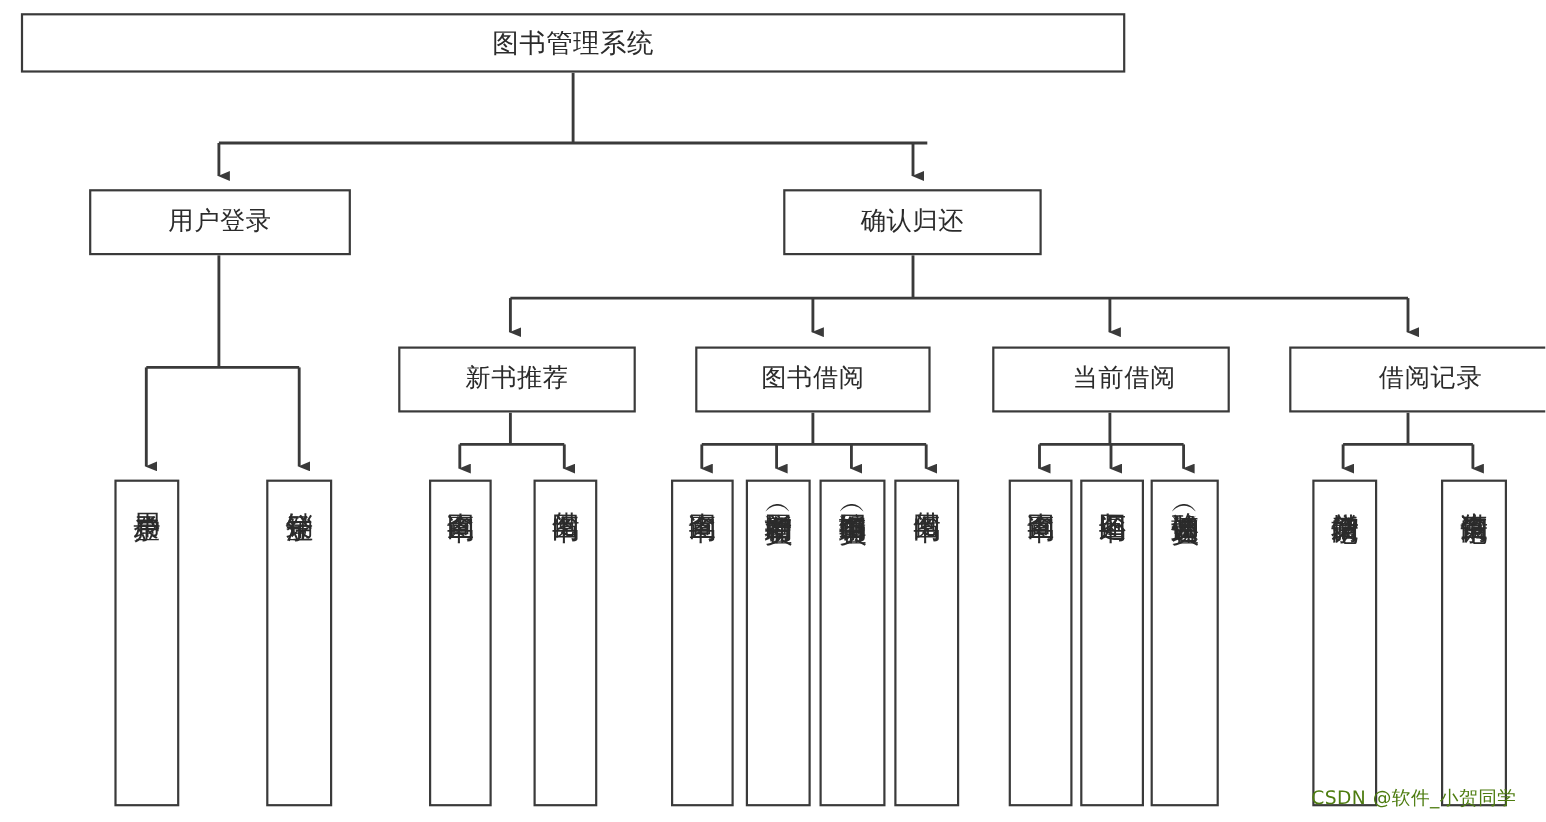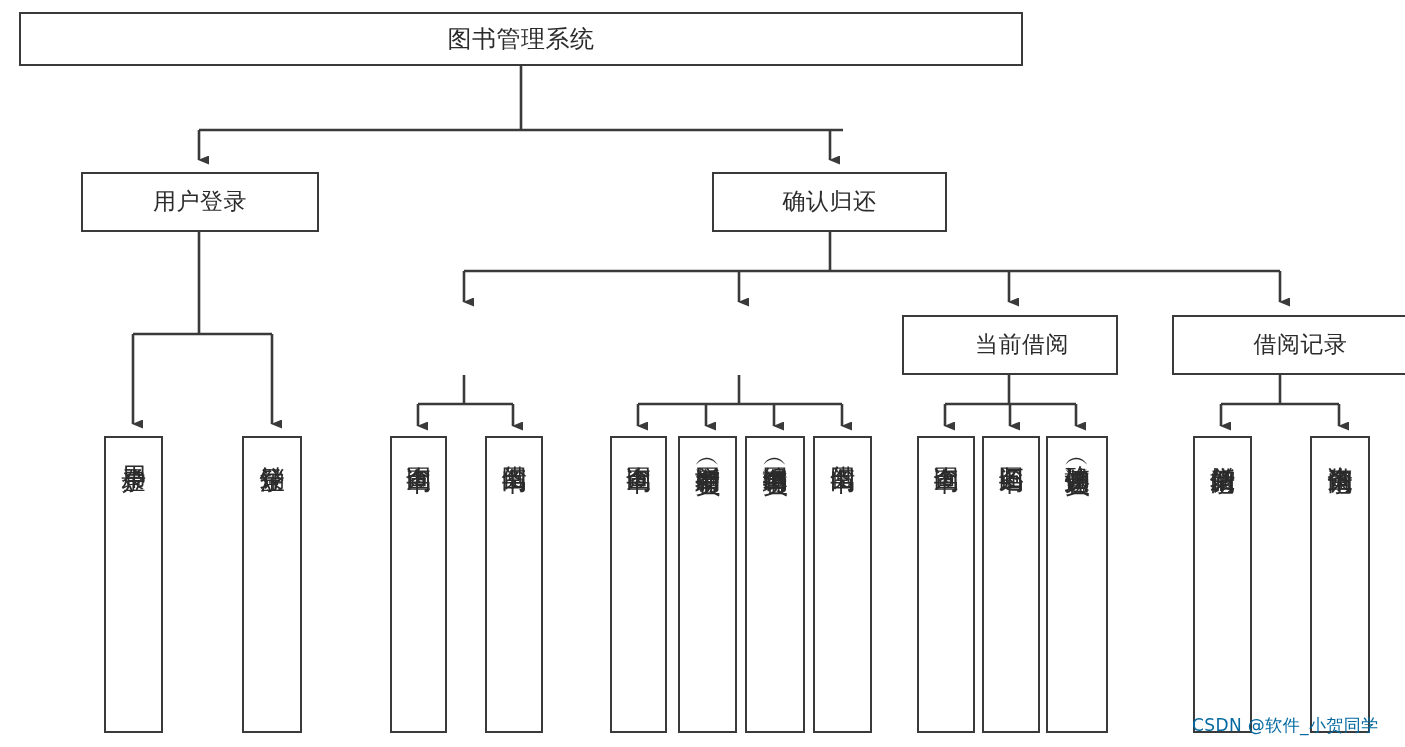--- a/index.html
+++ b/index.html
@@ -55,21 +55,21 @@
     font-size: 25px;
     line-height: 1.18;
     letter-spacing: 1px;
   }
   #node-root .label { font-size: 24px; }
   .watermark {
     position: absolute;
     left: 1192px;
     top: 714px;
     font-size: 17px;
-    color: #0369a1;
+    color: #4d7c0f;
     white-space: nowrap;
     letter-spacing: 0.4px;
   }
 </style>
 </head>
 <body>
 
 <div id="diagram-root">
 
   <svg id="edge-layer" viewBox="0 0 1405 747" width="1405" height="747" xmlns="http://www.w3.org/2000/svg">
@@ -126,20 +126,26 @@
     <span class="label">图书管理系统</span>
   </div>
 
   <div class="node horizontal" style="left:81px; top:172px; width:238px; height:60px;">
     <span class="label">用户登录</span>
   </div>
   <div class="node horizontal" style="left:712px; top:172px; width:235px; height:60px;">
     <span class="label">确认归还</span>
   </div>
 
+  <div class="node horizontal" style="left:362px; top:315px; width:216px; height:60px;">
+    <span class="label">新书推荐</span>
+  </div>
+  <div class="node horizontal" style="left:632px; top:315px; width:214px; height:60px;">
+    <span class="label">图书借阅</span>
+  </div>
   <div class="node horizontal" style="left:902px; top:315px; width:216px; height:60px;padding-left:24px;">
     <span class="label">当前借阅</span>
   </div>
   <div class="node horizontal" style="left:1172px; top:315px; width:257px; height:60px;">
     <span class="label">借阅记录</span>
   </div>
 
   <div class="node vertical" style="left:104px; top:436px; width:59px; height:297px;">
     <span class="label">用户登录</span>
   </div>

